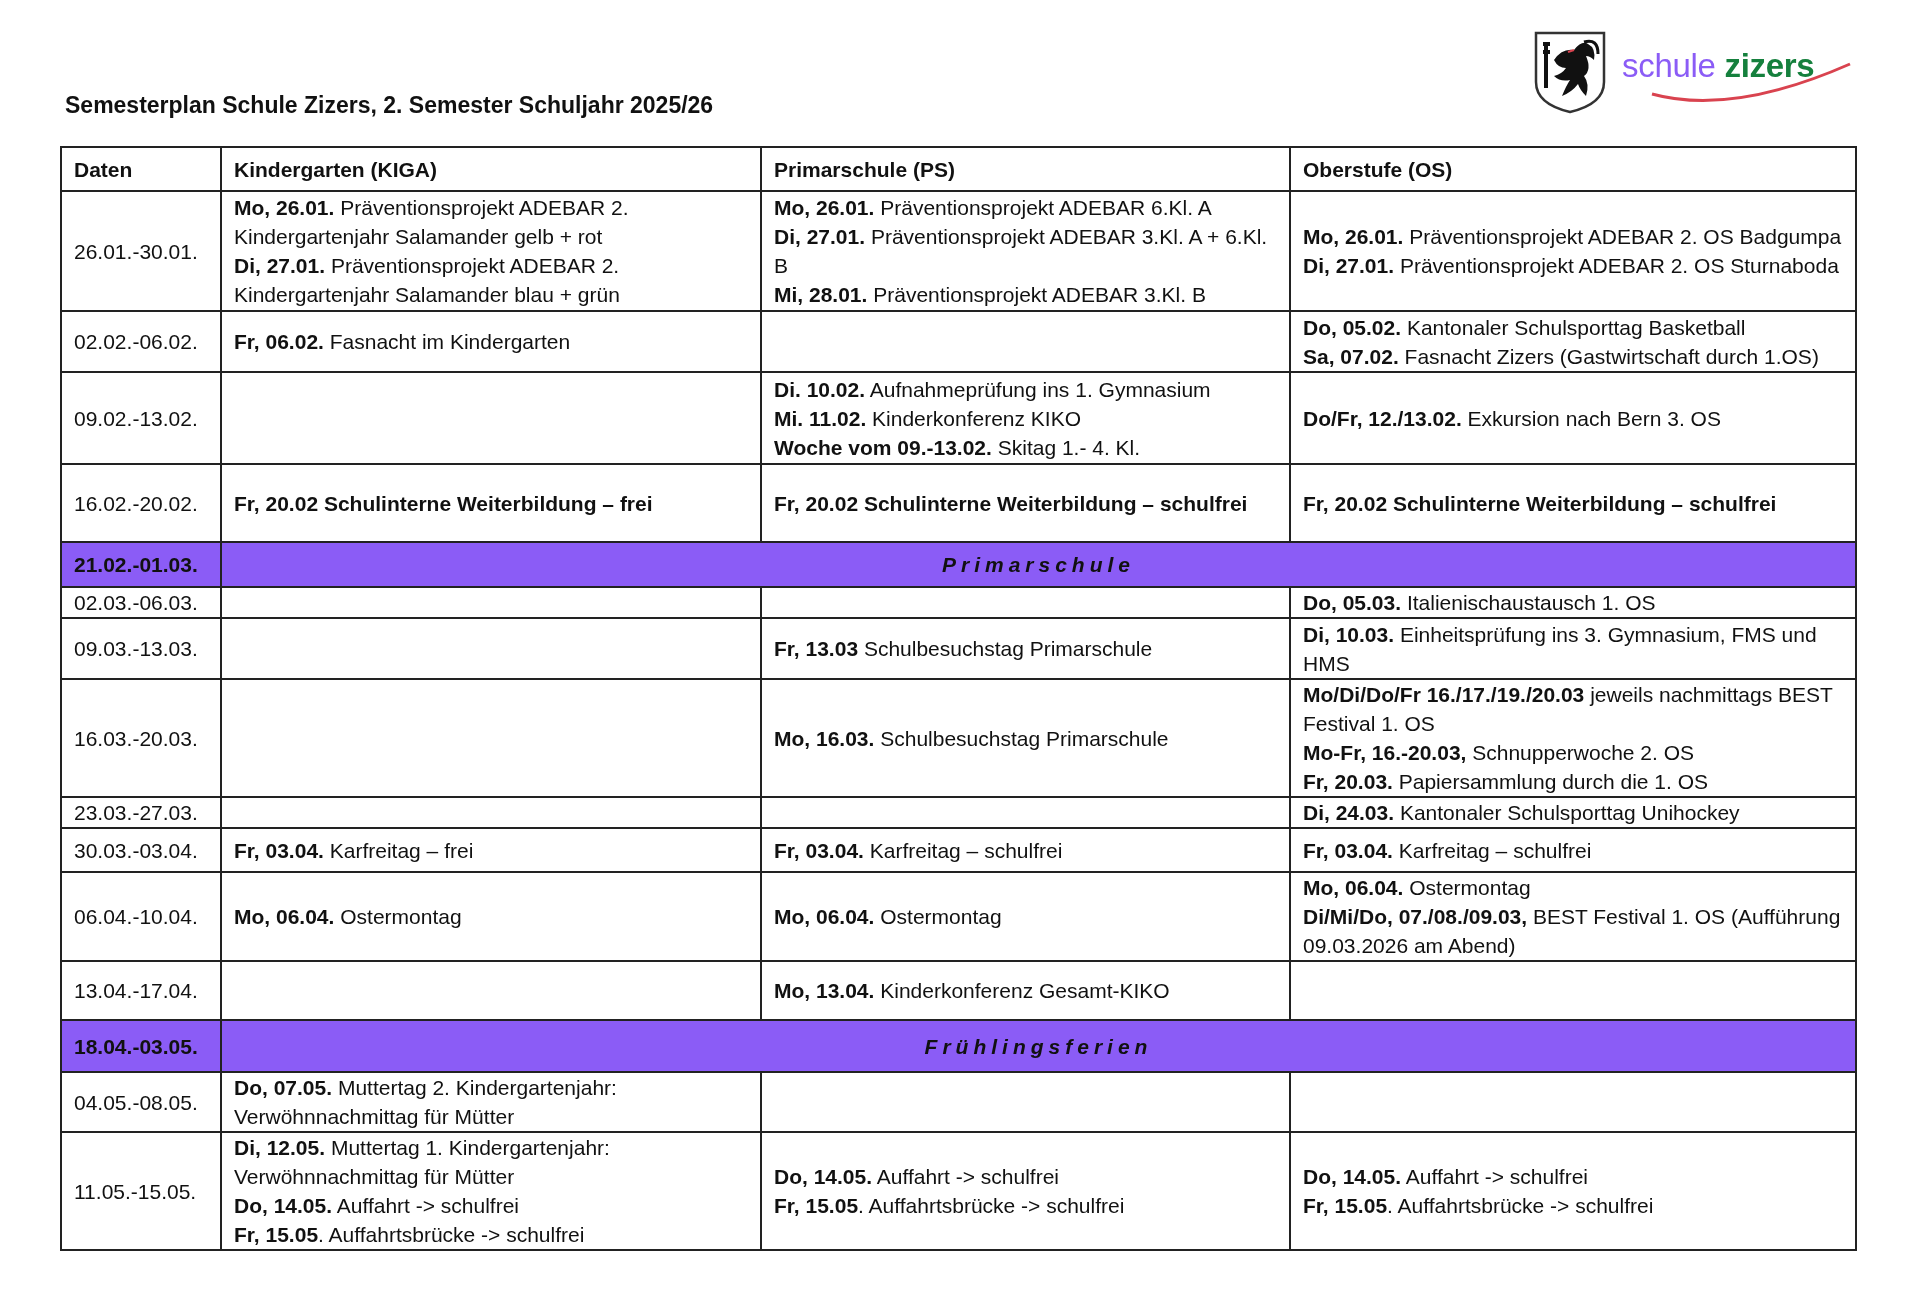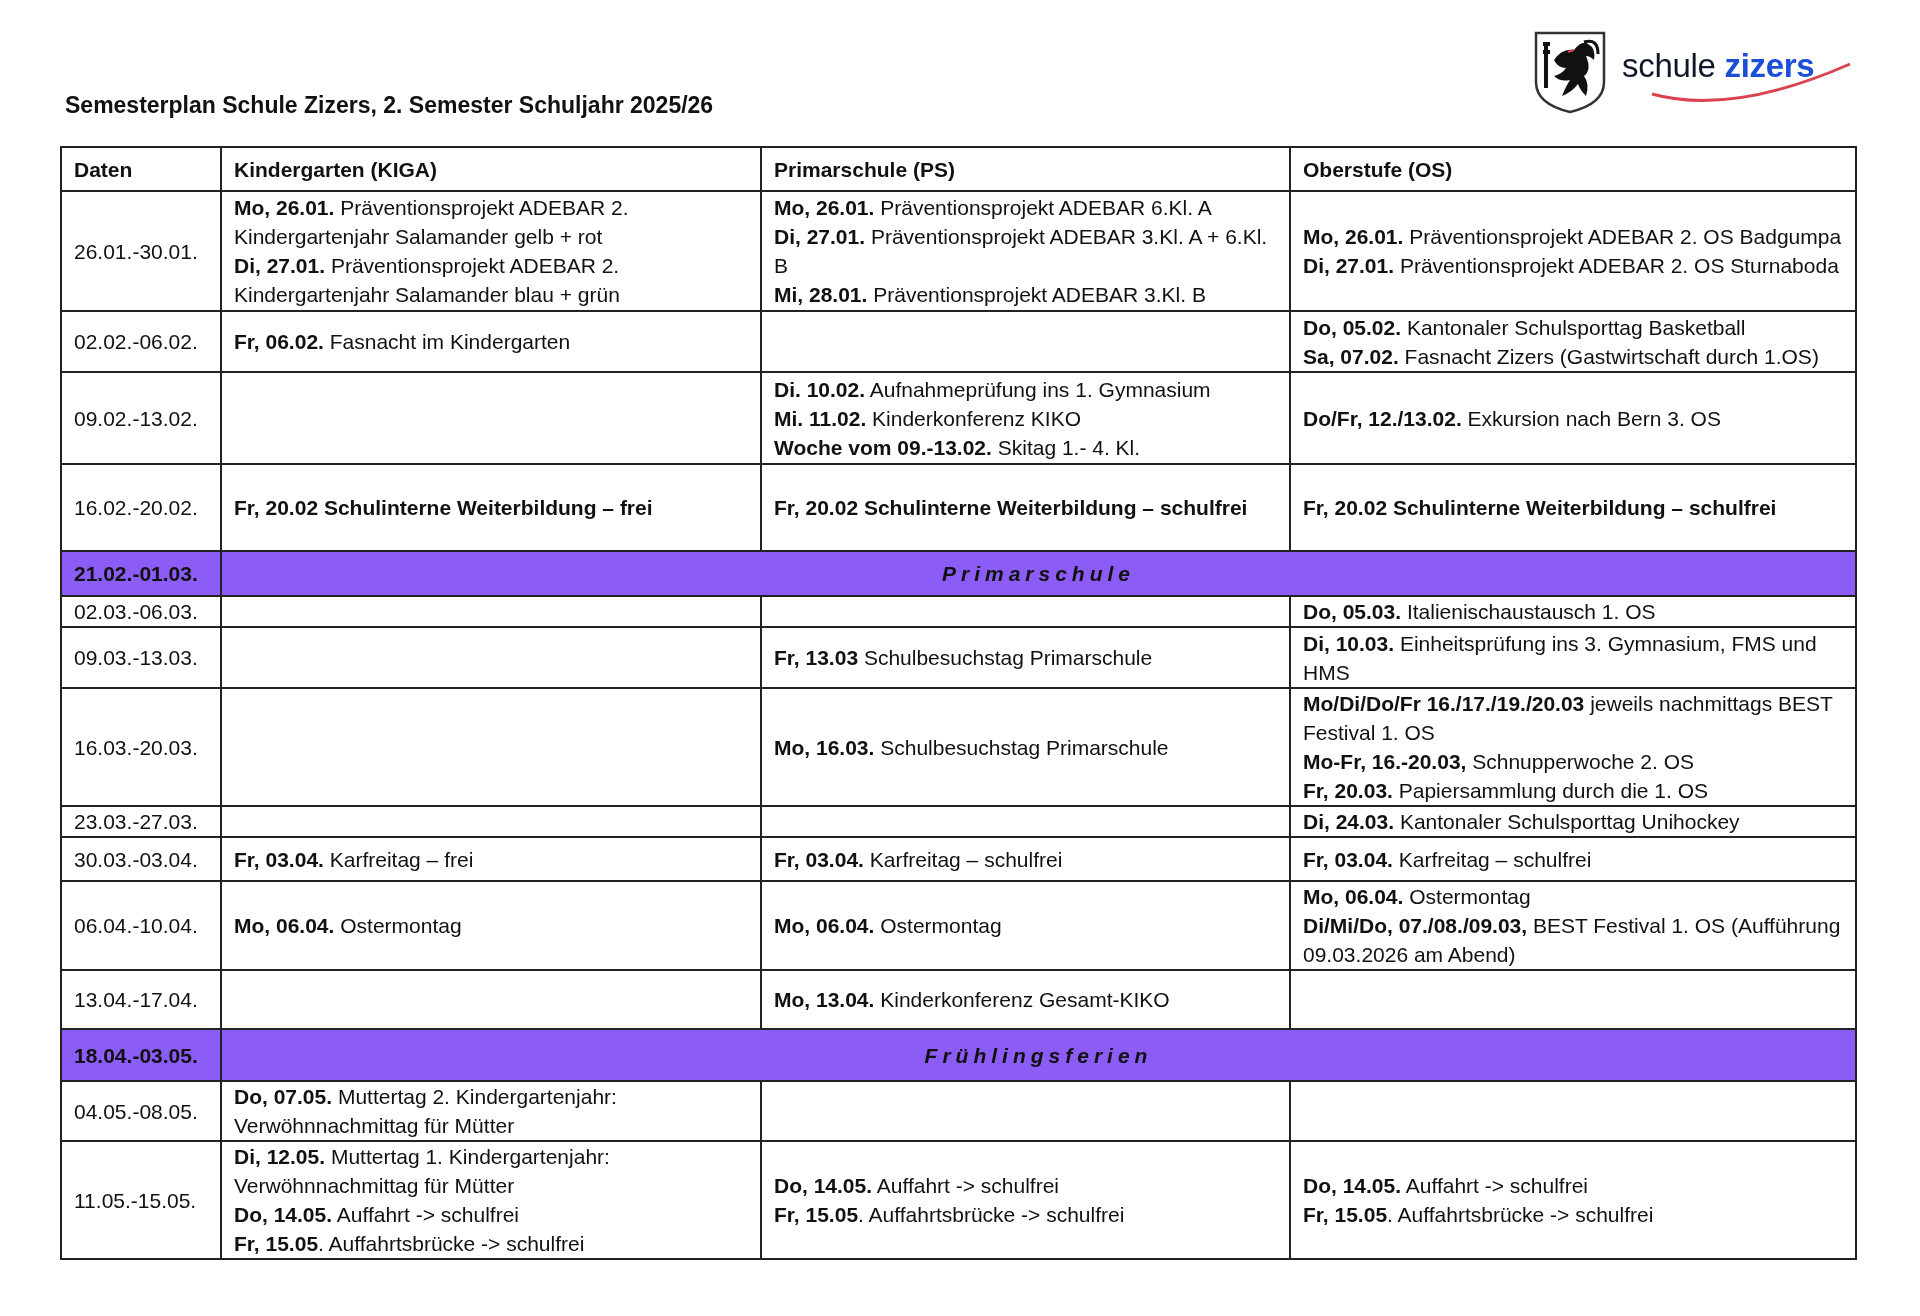--- a/index.html
+++ b/index.html
@@ -12,22 +12,22 @@
     font-size: 23px; font-weight: bold; letter-spacing: 0px;
   }
   .logo {
     position: absolute; left: 1532px; top: 30px; width: 330px; height: 84px;
   }
   .logo svg { position: absolute; left: 0; top: 0; }
   .logo-text {
     position: absolute; left: 90px; top: 17px; font-size: 33px; white-space: nowrap;
     letter-spacing: -0.3px;
   }
-  .logo-text .l1 { color: #0f172a; }
-  .logo-text .l2 { color: #1d4ed8; font-weight: bold; text-align: right; }
+  .logo-text .l1 { color: #8b5cf6; }
+  .logo-text .l2 { color: #15803d; font-weight: bold; text-align: right; }
   table.plan {
     position: absolute; left: 60px; top: 146px; width: 1795px;
     border-collapse: collapse; table-layout: fixed;
     font-size: 21px; line-height: 29px;
   }
   table.plan td, table.plan th {
     border: 2px solid #222; vertical-align: middle;
     padding: 0 12px; text-align: left;
   }
   table.plan th { font-weight: bold; height: 42px; }
@@ -107,21 +107,21 @@
         <td></td>
         <td>
           <span class="entry"><b>Di. 10.02.</b><span> Aufnahmeprüfung ins 1. Gymnasium</span></span>
           <span class="entry"><b>Mi. 11.02.</b><span> Kinderkonferenz KIKO</span></span>
           <span class="entry"><b>Woche vom 09.-13.02.</b><span> Skitag 1.- 4. Kl.</span></span>
         </td>
         <td>
           <span class="entry"><b>Do/Fr, 12./13.02.</b><span> Exkursion nach Bern 3. OS</span></span>
         </td>
       </tr>
-      <tr style="height: 87px;">
+      <tr style="height: 78px;">
         <td class="date">16.02.-20.02.</td>
         <td>
           <span class="entry"><b>Fr, 20.02 Schulinterne Weiterbildung – frei</b><span></span></span>
         </td>
         <td>
           <span class="entry"><b>Fr, 20.02 Schulinterne Weiterbildung – schulfrei</b><span></span></span>
         </td>
         <td>
           <span class="entry"><b>Fr, 20.02 Schulinterne Weiterbildung – schulfrei</b><span></span></span>
         </td>

